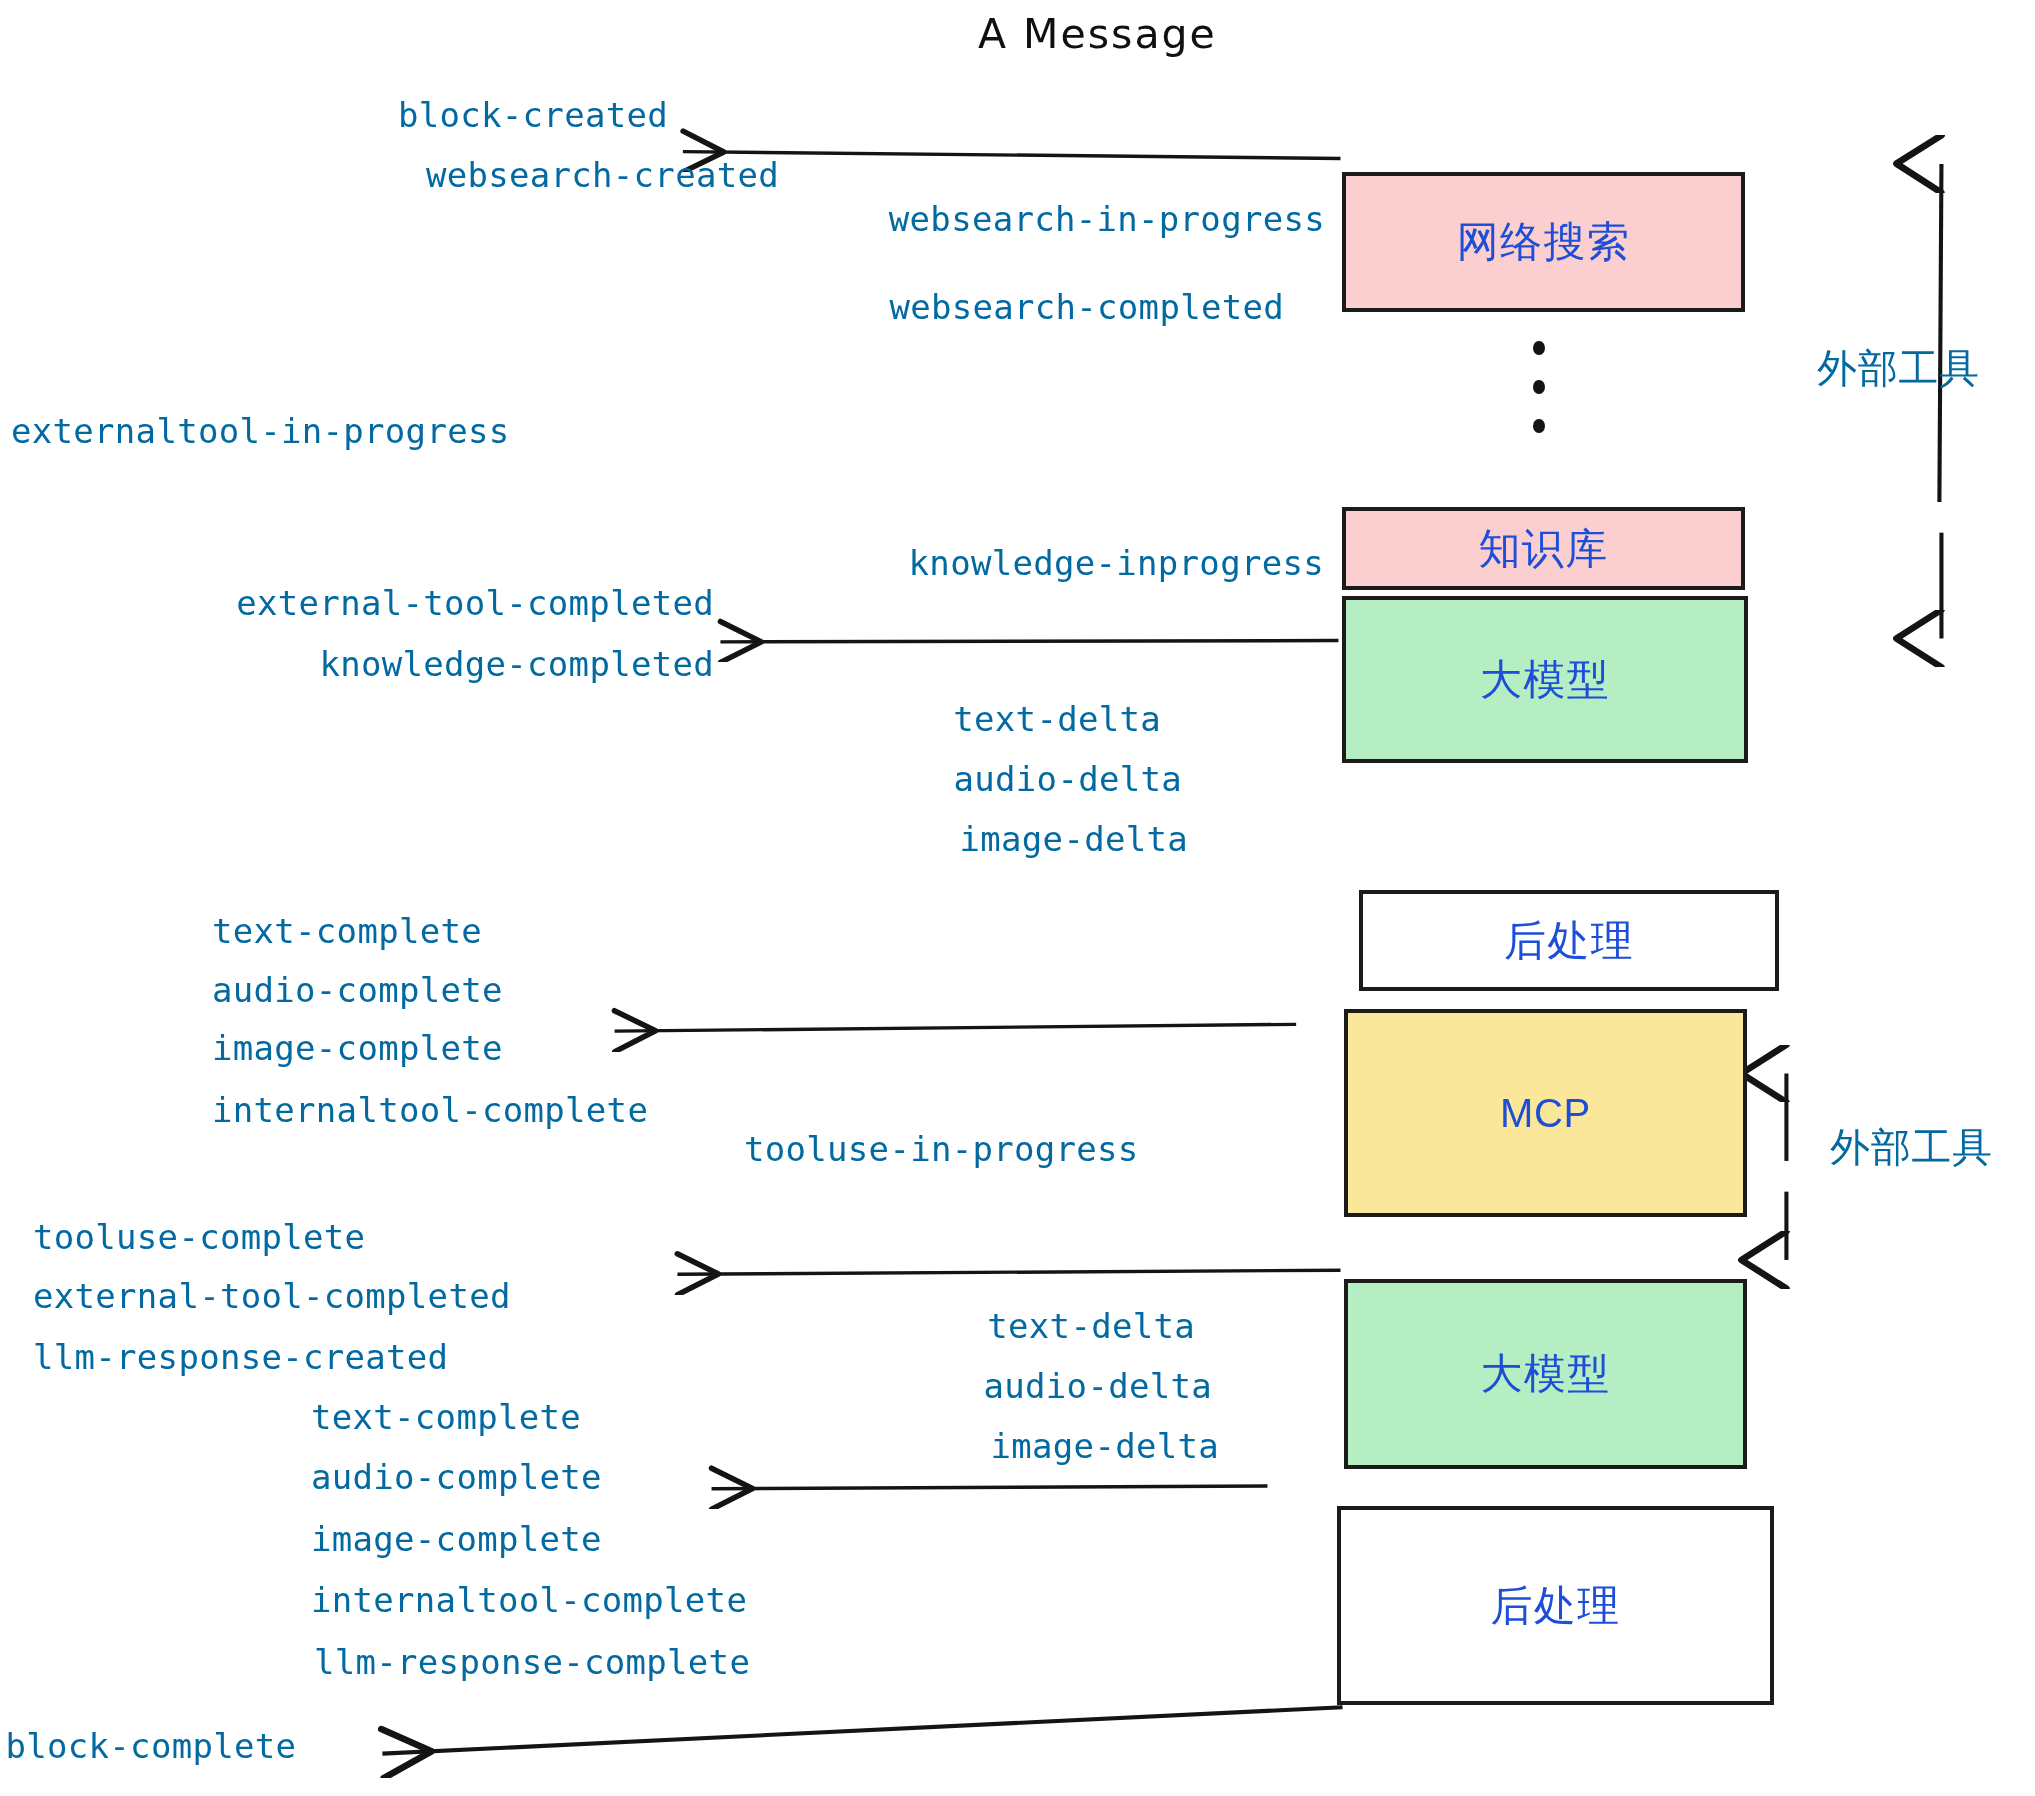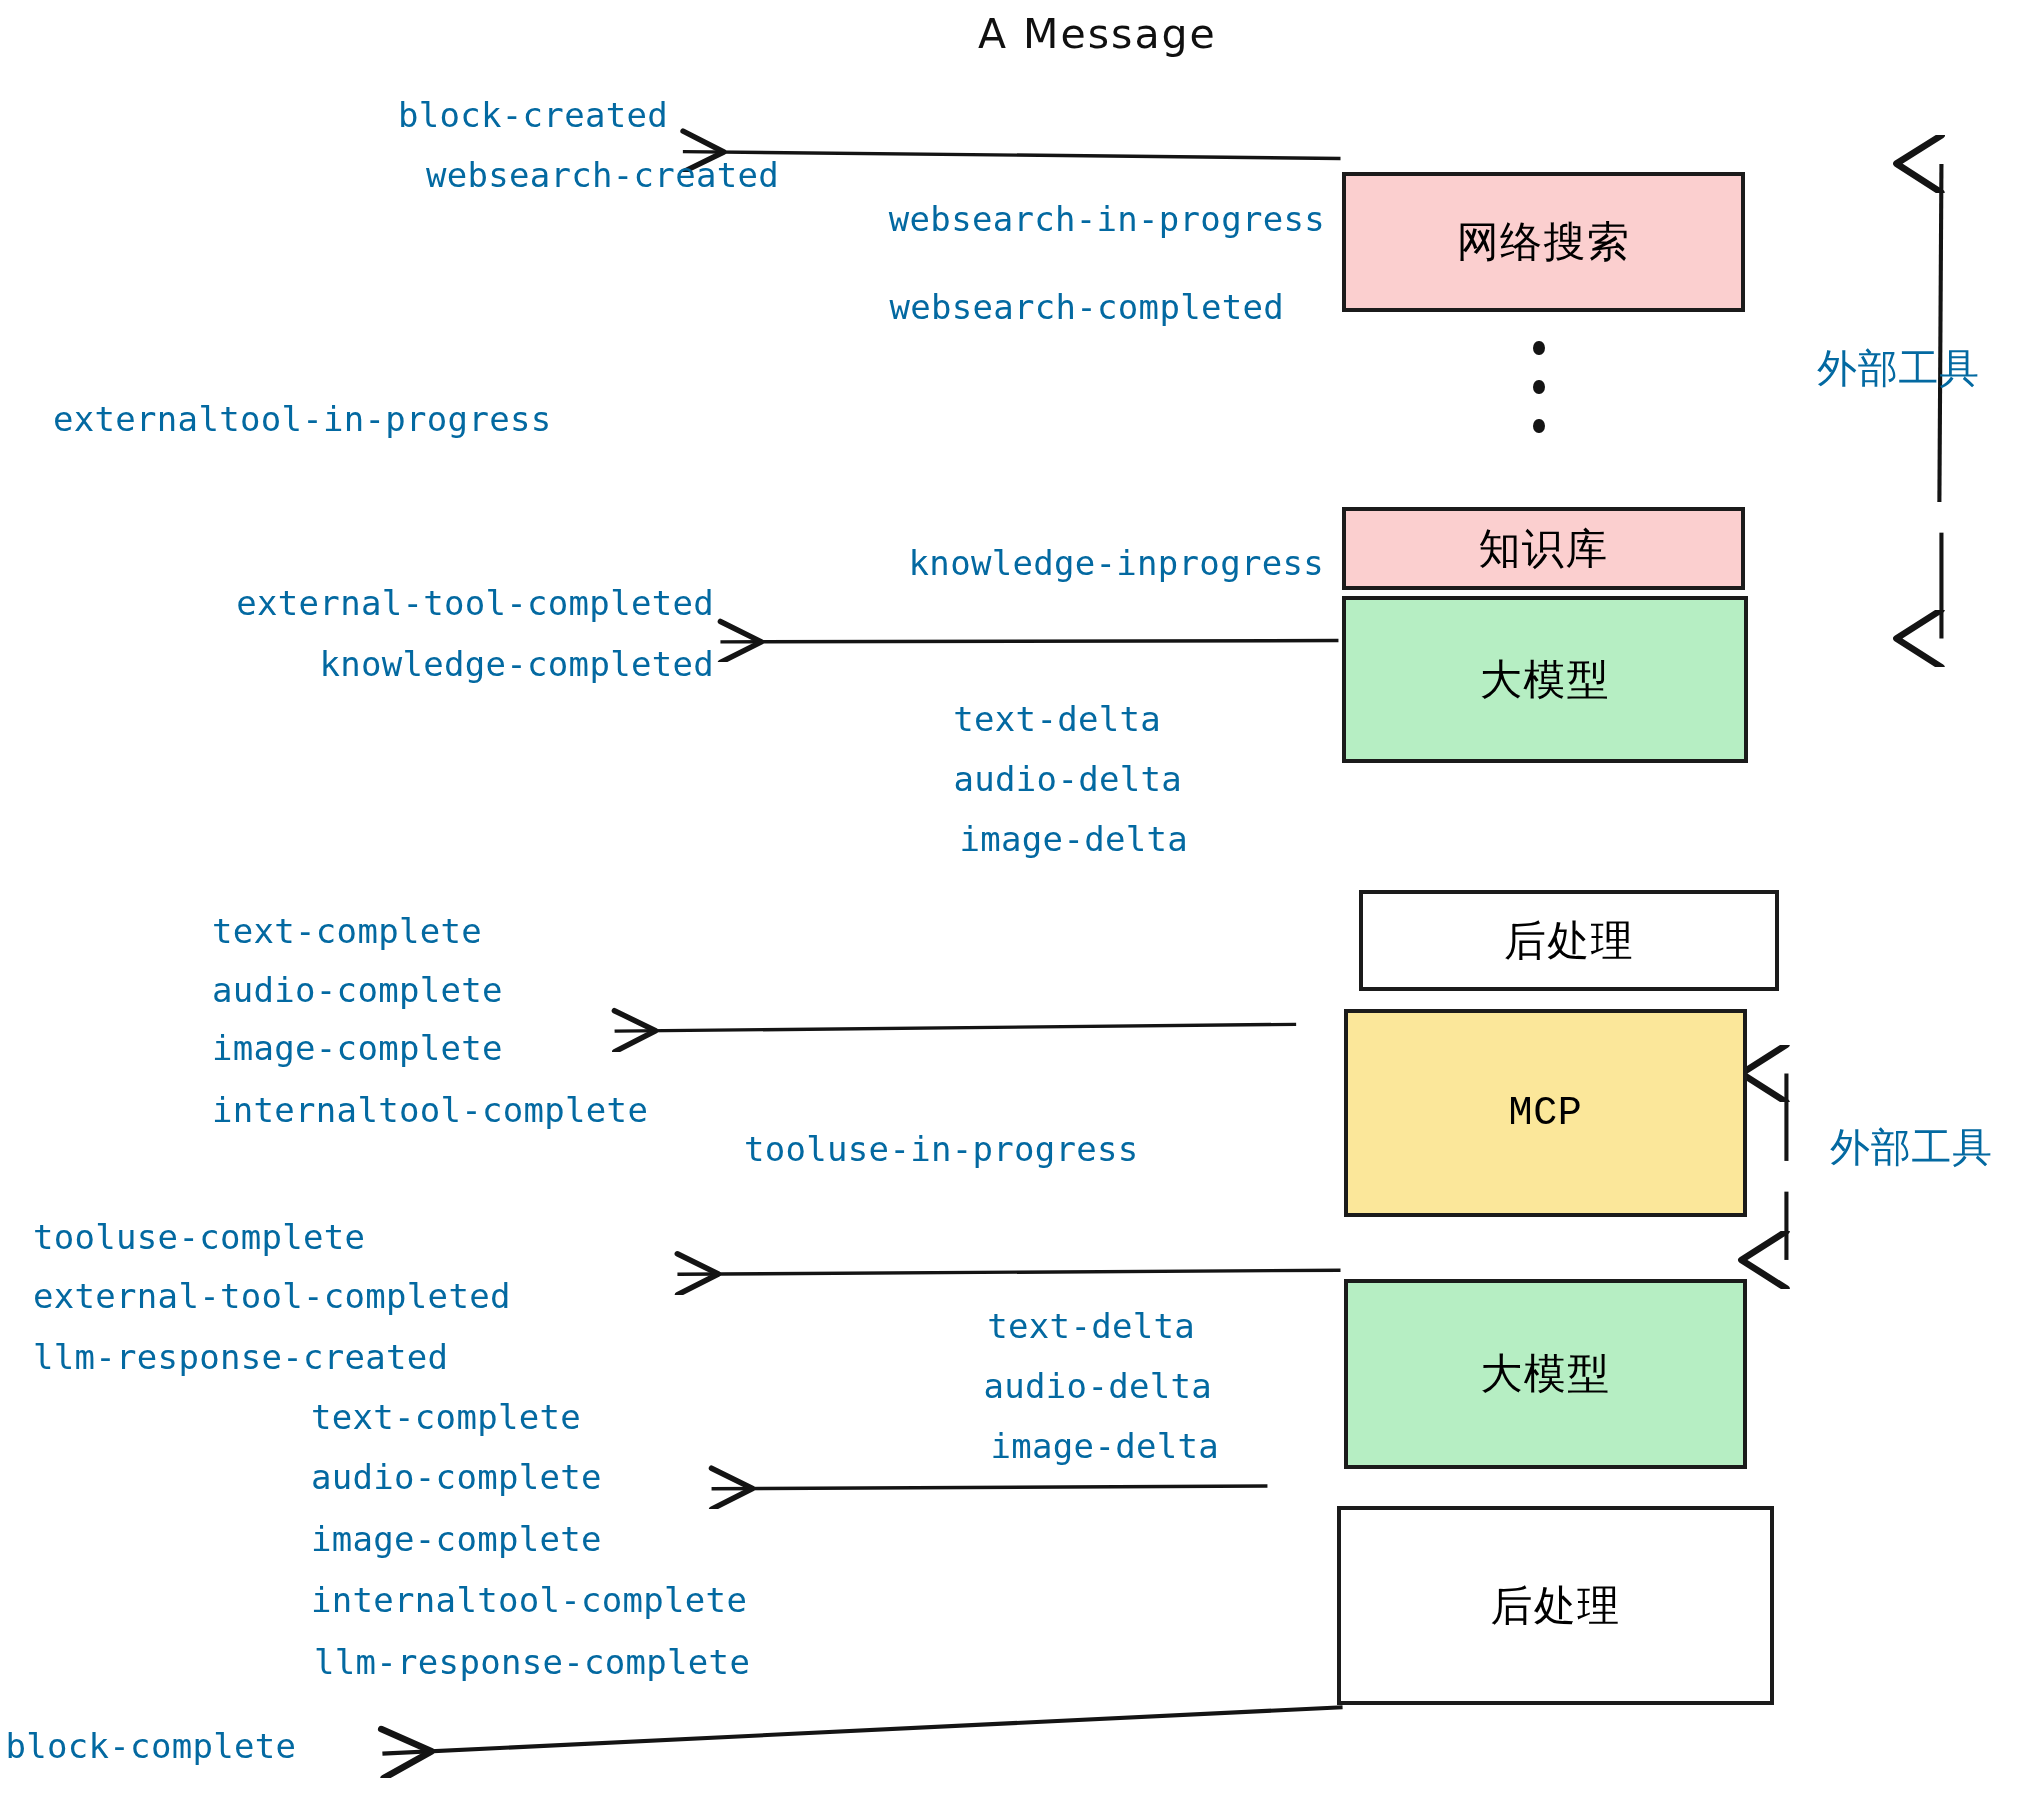--- a/index.html
+++ b/index.html
@@ -33,23 +33,23 @@
     color:#101010;
     white-space:nowrap;
   }
 
   
   .node{
     position:absolute;
     box-sizing:border-box;
     border:4.1px solid #1b1b1b;
     display:flex;align-items:center;justify-content:center;
-    font-family:Liberation Mono, monospace;
+    font-family:Liberation Sans, sans-serif;
     font-size:42px;
-    color:#000000;
+    color:#1d4ed8;
     letter-spacing:1.4px;
   }
   .node.latin{font-size:40px;letter-spacing:0.7px;}
 
   
   .side-label{
     position:absolute;
     font-family:"DejaVu Sans","Liberation Sans",sans-serif;
     font-size:40px;
     color:#0369a1;
@@ -139,21 +139,21 @@
     <i></i>
   </div>
 
   <div class="side-label" style="left:1817px;top:341px;">外部工具</div>
   <div class="side-label" style="left:1830px;top:1120px;">外部工具</div>
 
   <div class="evt r" style="left:668px;top:98px;">block-created</div>
   <div class="evt r" style="left:779px;top:158px;">websearch-created</div>
   <div class="evt r" style="left:1325px;top:202px;">websearch-in-progress</div>
   <div class="evt r" style="left:1284px;top:290px;">websearch-completed</div>
-  <div class="evt" style="left:11px;top:402px;margin-left:42px;">externaltool-in-progress</div>
+  <div class="evt" style="left:11px;top:414px;">externaltool-in-progress</div>
 
   <div class="evt r" style="left:1324px;top:546px;">knowledge-inprogress</div>
   <div class="evt r" style="left:714px;top:586px;">external-tool-completed</div>
   <div class="evt r" style="left:714px;top:647px;">knowledge-completed</div>
 
   <div class="evt r" style="left:1161px;top:702px;">text-delta</div>
   <div class="evt r" style="left:1182px;top:762px;">audio-delta</div>
   <div class="evt r" style="left:1188px;top:822px;">image-delta</div>
 
   <div class="evt" style="left:212px;top:914px;">text-complete</div>

